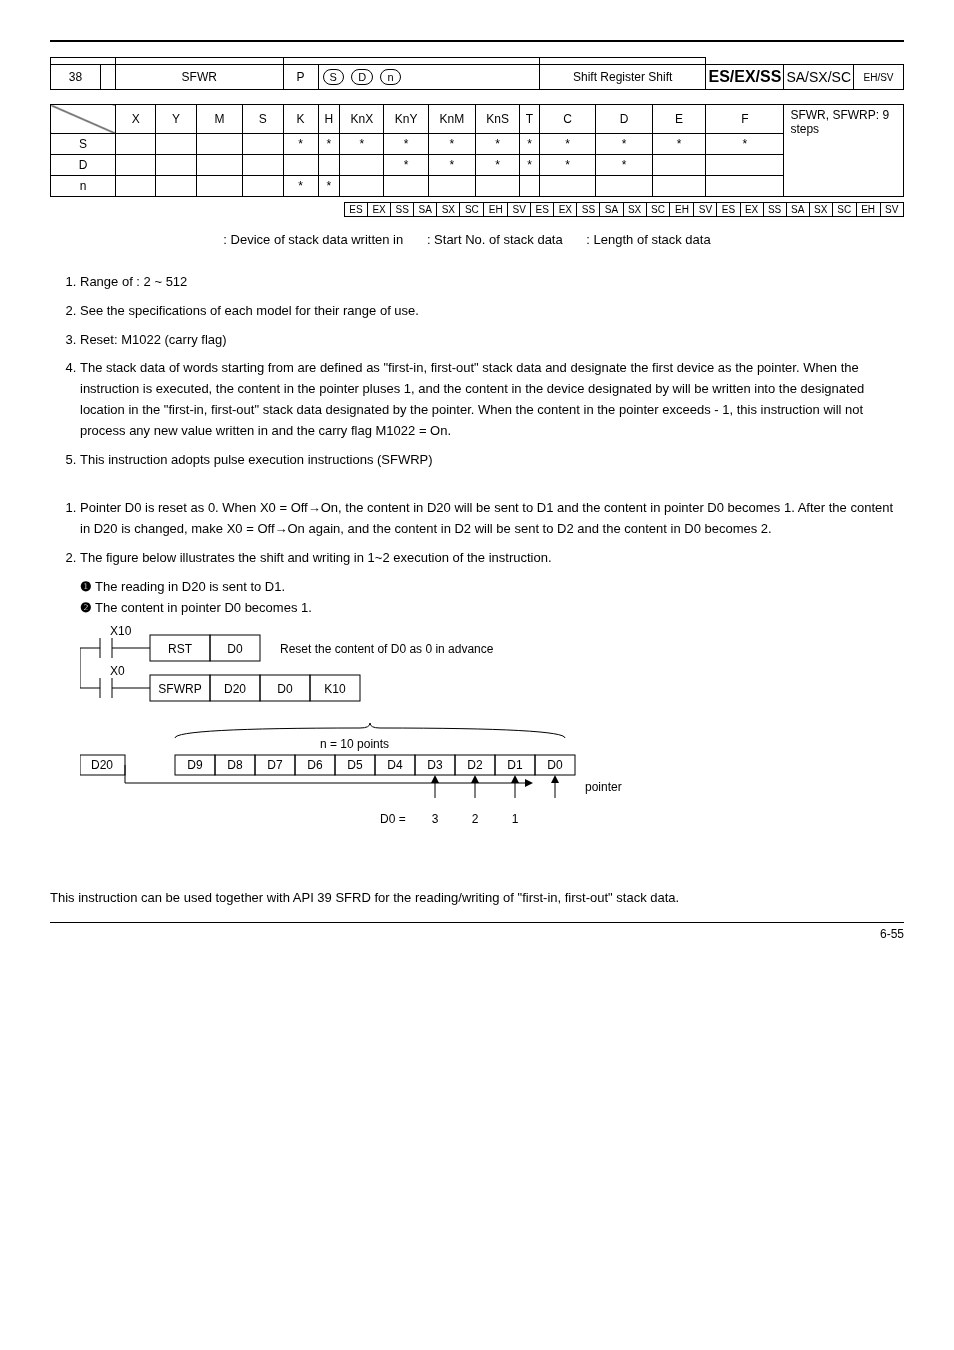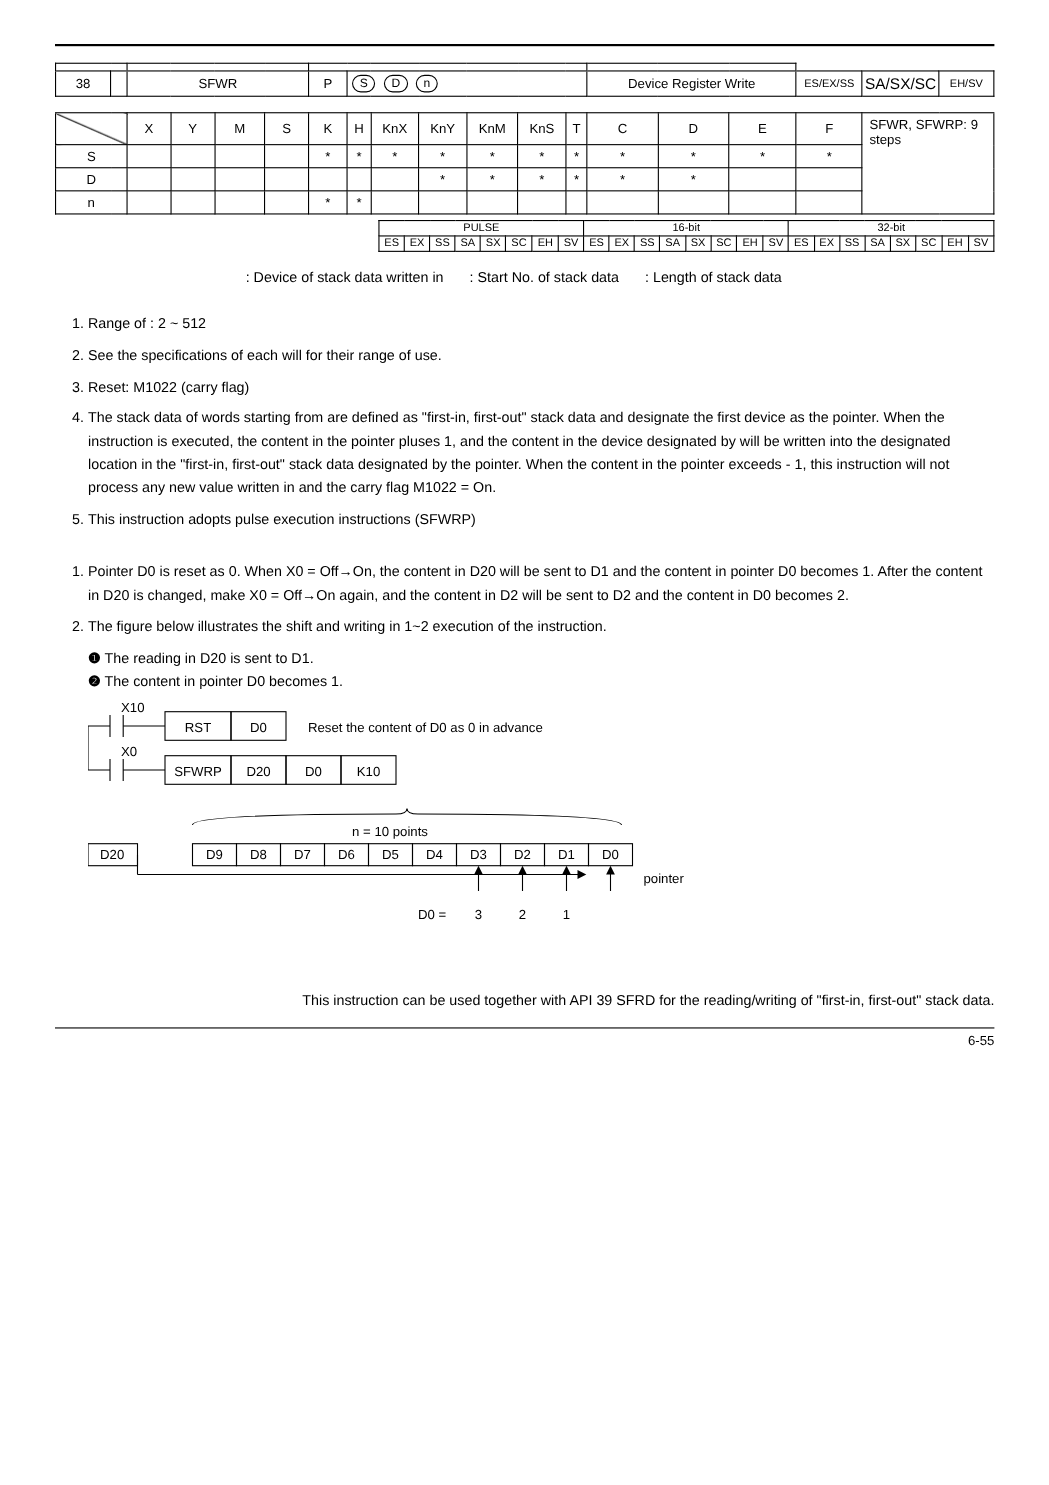--- a/index.html
+++ b/index.html
@@ -90,22 +90,22 @@
     <td class="bigcell" colspan="3" style="border:none;"></td>
   </tr>
   <tr>
     <td class="bigcell" style="width:45px;">38</td>
     <td class="bigcell" style="width:10px;"></td>
     <td class="bigcell" colspan="4" style="width:100px;text-align:center;">SFWR</td>
     <td class="bigcell" style="width:30px;">P</td>
     <td class="bigcell" colspan="6" style="text-align:left;">
       <span class="oval">S</span> <span class="oval">D</span> <span class="oval">n</span>
     </td>
-    <td class="bigcell" colspan="3">Device Register Write</td>
-    <td class="bigcell" style="font-size:10px;width:55px;">ES/EX/SS</td>
+    <td class="bigcell" colspan="3">Shift Register Shift</td>
+    <td class="bigcell" style="font-size:16px;width:55px;font-weight:bold;">ES/EX/SS</td>
     <td class="bigcell" style="font-size:14px;width:55px;">SA/SX/SC</td>
     <td class="bigcell" style="font-size:10px;width:45px;">EH/SV</td>
   </tr>
   <tr>
         <td colspan="19" style="border-left:none;border-right:none;height:8px;"></td>
       </tr>
 
   <tr>
     <td class="diag" colspan="2" style="border-right:1px solid #000;"></td>
     <td>X</td>
@@ -178,25 +178,20 @@
         <td class="star"></td>
         <td class="star"></td>
         <td class="star"></td>
   </tr>
 </tbody>
   </table>
 
 
 <table class="bits-table" style="width:560px;margin-left:auto;">
   <tbody>
-      <tr>
-    <td colspan="8">PULSE</td>
-    <td colspan="8">16-bit</td>
-    <td colspan="8">32-bit</td>
-  </tr>
   <tr>
     <td>ES</td>
         <td>EX</td>
         <td>SS</td>
         <td>SA</td>
         <td>SX</td>
         <td>SC</td>
         <td>EH</td>
         <td>SV</td>
     <td>ES</td>
@@ -220,21 +215,21 @@
   </table>
 
 <div class="operands">
   <span>: Device of stack data written in</span>
   <span>: Start No. of stack data</span>
   <span>: Length of stack data</span>
 </div>
 
 <ol>
   <li>Range of   : 2 ~ 512</li>
-  <li>See the specifications of each will for their range of use.</li>
+  <li>See the specifications of each model for their range of use.</li>
   <li>Reset: M1022 (carry flag)</li>
   <li>The stack data of   words starting from   are defined as "first-in, first-out" stack data and designate the first device as the pointer. When the instruction is executed, the content in the pointer pluses 1, and the content in the device designated by   will be written into the designated location in the "first-in, first-out" stack data designated by the pointer. When the content in the pointer exceeds   - 1, this instruction will not process any new value written in and the carry flag M1022 = On.</li>
   <li>This instruction adopts pulse execution instructions (SFWRP)</li>
 </ol>
 
 <br>
 
 <ol>
   <li>Pointer D0 is reset as 0. When X0 = Off→On, the content in D20 will be sent to D1 and the content in pointer D0 becomes 1. After the content in D20 is changed, make X0 = Off→On again, and the content in D2 will be sent to D2 and the content in D0 becomes 2.</li>
   <li>The figure below illustrates the shift and writing in 1~2 execution of the instruction.</li>
@@ -312,21 +307,21 @@
   <line x1="45" y1="160" x2="450" y2="160" stroke="#000"></line>
   <line x1="45" y1="142" x2="45" y2="160" stroke="#000"></line>
   <polygon points="453,160 445,156 445,164"></polygon>
 
   <text x="300" y="200" font-size="12">D0 =</text>
   <text x="355" y="200" font-size="12" text-anchor="middle">3</text>
   <text x="395" y="200" font-size="12" text-anchor="middle">2</text>
   <text x="435" y="200" font-size="12" text-anchor="middle">1</text>
 </svg>
 
-<p style="line-height:1.6;text-align:right;">This instruction can be used together with API 39 SFRD for the reading/writing of "first-in, first-out" stack data.</p>
+<p style="line-height:1.6;">This instruction can be used together with API 39 SFRD for the reading/writing of "first-in, first-out" stack data.</p>
 
 <div class="footer">
   <hr>
   <span>6-55</span>
 </div>
 
 
 
 
 </body></html>

